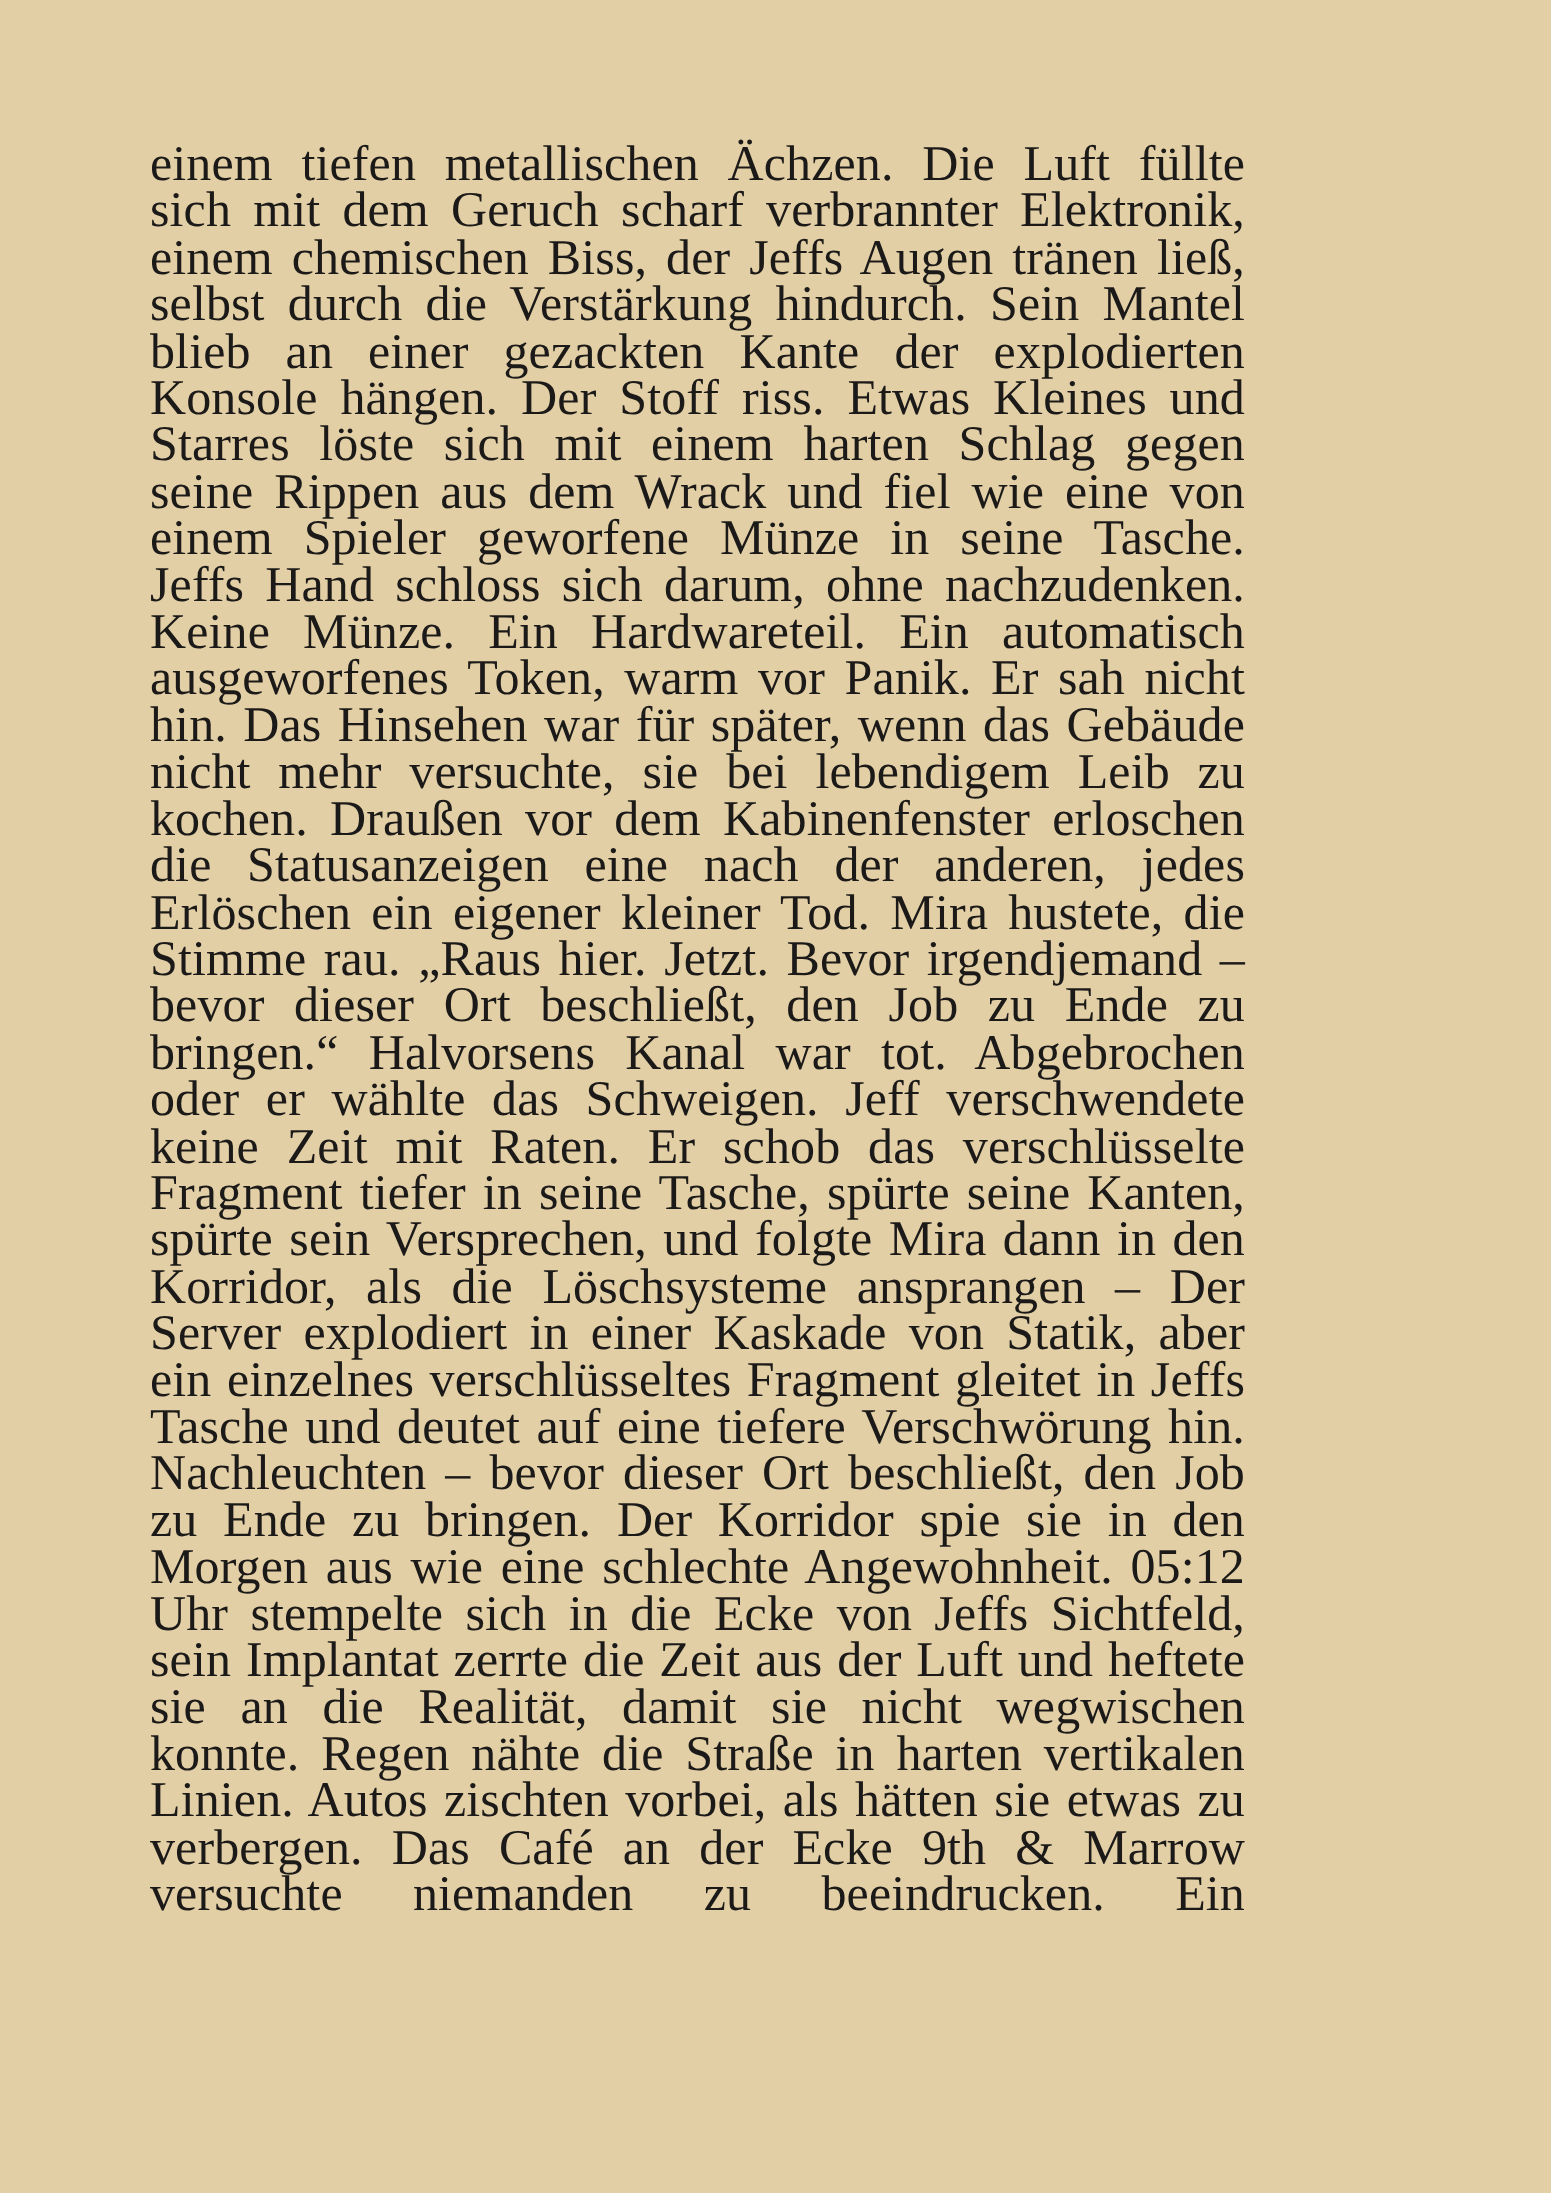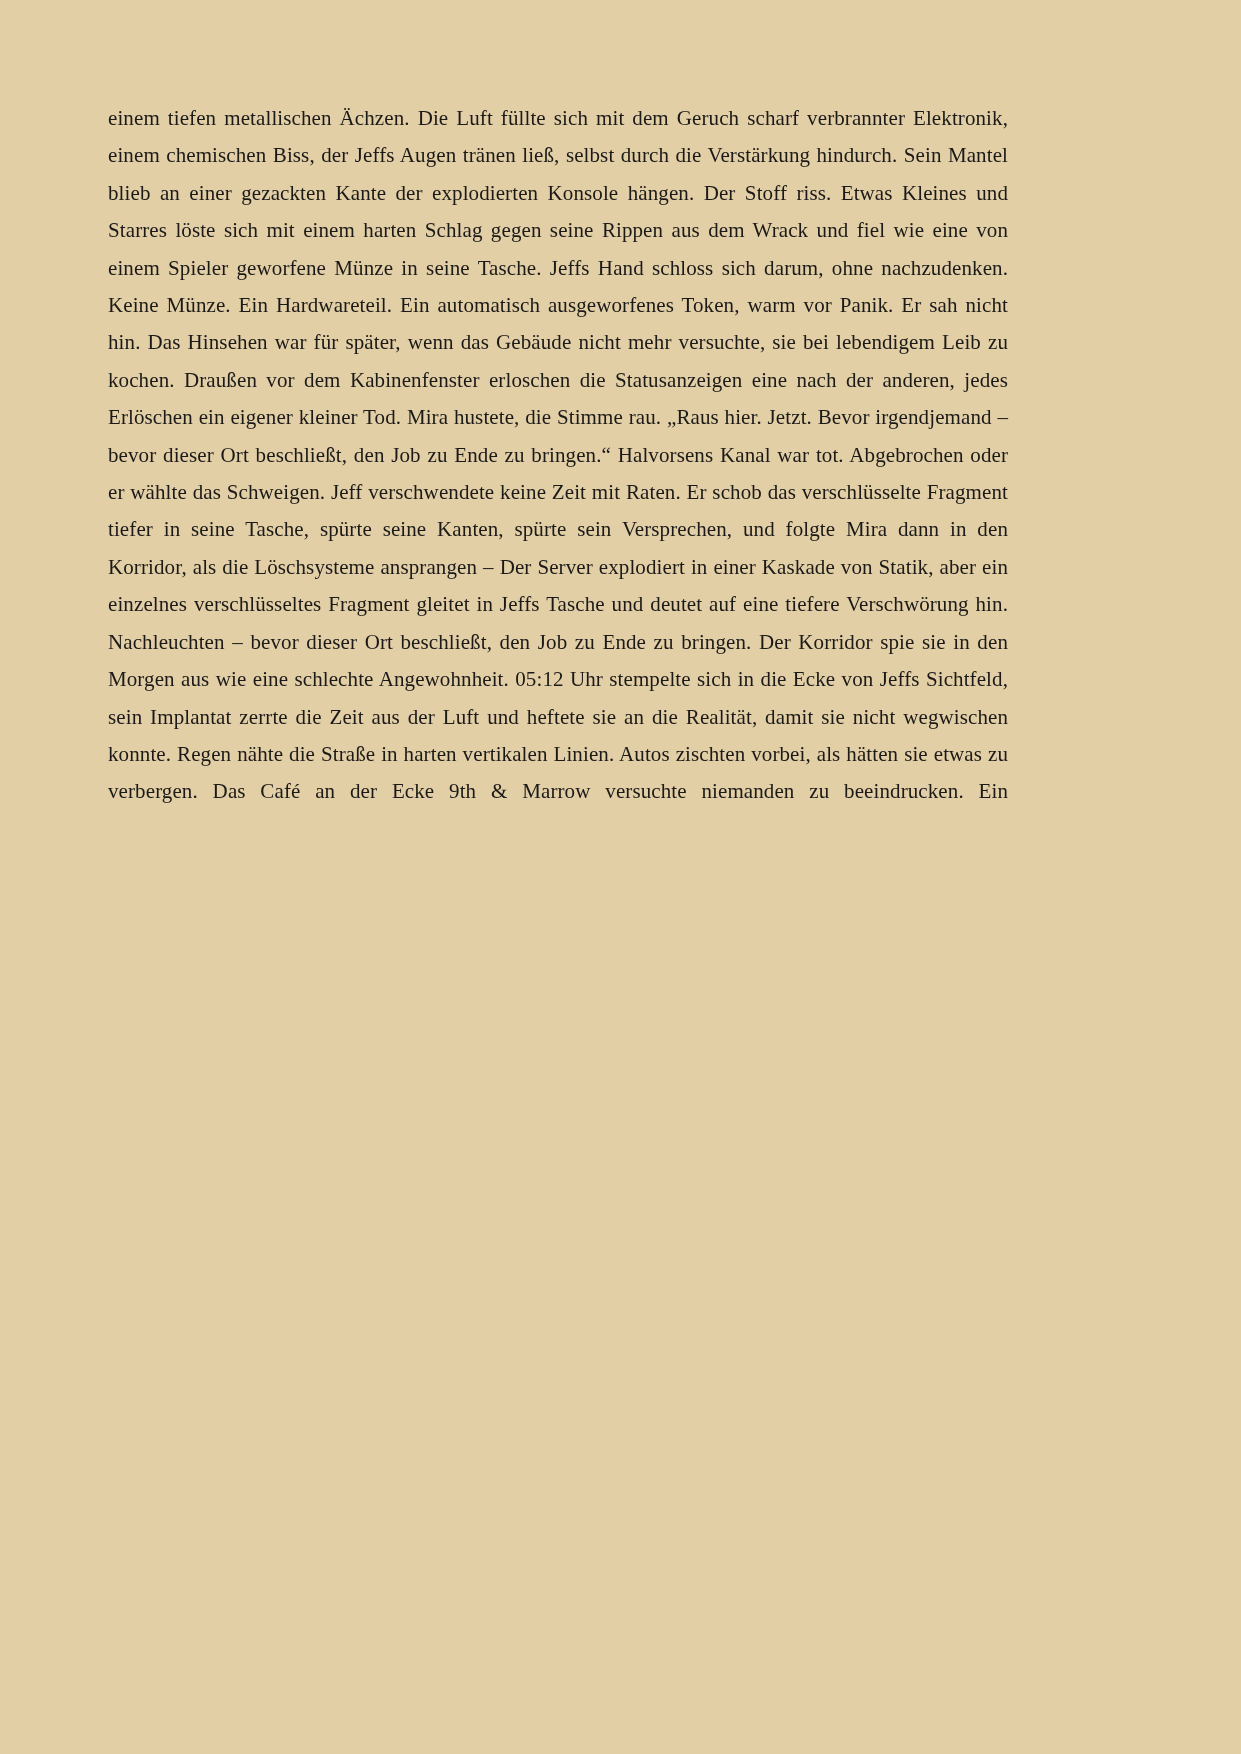--- a/index.html
+++ b/index.html
@@ -20,24 +20,24 @@
     background: #e3cfa6;
     box-sizing: border-box;
   }
   .text-block {
     position: absolute;
     left: 104px;
     top: 96px;
     width: 908px;
   }
   .para {
-    margin: 4px;
+    margin: 16px;
     color: #1b1a18;
     font-family: "Liberation Serif", "DejaVu Serif", serif;
-    font-size: 21px;
+    font-size: 40px;
     line-height: 37.4px;
     text-align: justify;
     text-justify: inter-word;
     letter-spacing: 0.1px;
     word-spacing: 0.4px;
     font-weight: 500;
     -webkit-font-smoothing: antialiased;
   }
   
   .para::after {

